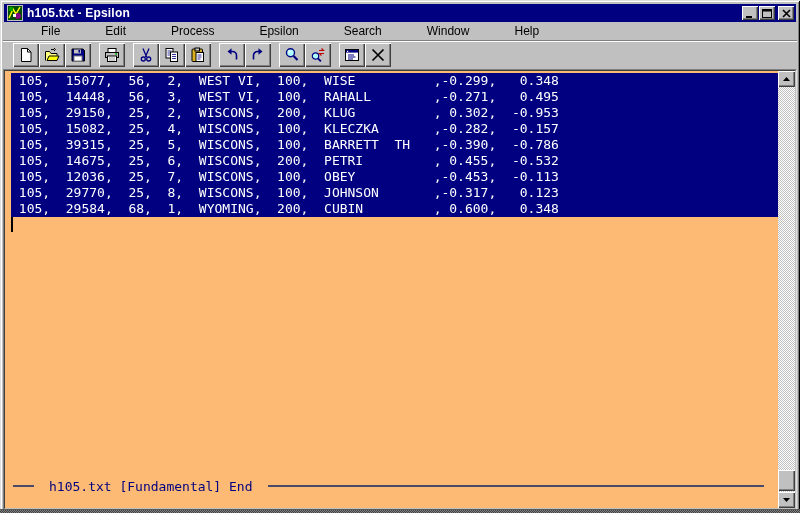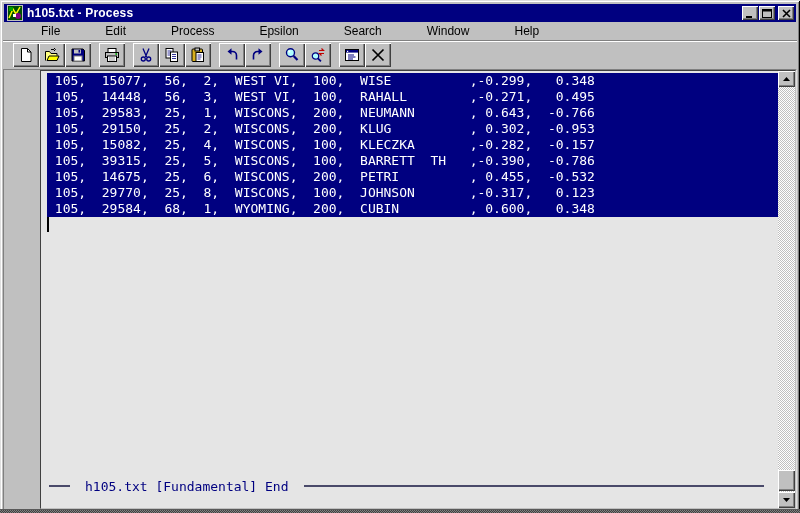--- a/index.html
+++ b/index.html
@@ -71,24 +71,23 @@
   .ed-outer {
     flex: 1 1 auto;
     border: 1px solid;
     border-color: #808080 #dfdfdf #dfdfdf #808080;
     min-height: 0;
   }
   .ed-inner {
     height: 100%;
     border: 1px solid;
     border-color: #404040 #c0c0c0 #c0c0c0 #404040;
-    background: #e5e5e5;
+    background: #fdba74;
     position: relative;
     overflow: hidden;
-    margin-left: 36px;
   }
   .text-pane {
     position: absolute; left: 0; top: 0; right: 17px; bottom: 0;
     font-family: "DejaVu Sans Mono", "Liberation Mono", monospace;
   }
   .hl-block {
     margin: 2px 0 0 6px;
     background: #000080;
   }
   .line {
@@ -157,21 +156,21 @@
 
   <div class="titlebar">
     <svg class="app-icon" viewBox="0 0 16 16">
       <rect width="16" height="16" fill="#c0c0c0"></rect>
       <rect x="1" y="1" width="14" height="14" fill="#005000"></rect>
       <path d="M2 13L6 4l3 5 4-7" stroke="#ffff00" stroke-width="1.5" fill="none"></path>
       <rect x="2" y="2" width="4" height="4" fill="#00a000"></rect>
       <circle cx="11" cy="11" r="3" fill="#800080"></circle>
       <rect x="6" y="9" width="3" height="3" fill="#ffffff"></rect>
     </svg>
-    <span class="title-text">h105.txt - Process</span>
+    <span class="title-text">h105.txt - Epsilon</span>
     <button class="tb-btn">
       <svg width="10" height="9" viewBox="0 0 10 9">
         <rect x="1" y="7" width="6" height="2" fill="#000"></rect>
       </svg>
     </button>
     <button class="tb-btn">
       <svg width="10" height="9" viewBox="0 0 10 9">
         <rect x="0.5" y="0.5" width="9" height="8" fill="none" stroke="#000"></rect>
         <rect x="0.5" y="0.5" width="9" height="2" fill="#000"></rect>
       </svg>
@@ -293,25 +292,25 @@
     </button>
   </div>
 
   <div class="ed-outer">
     <div class="ed-inner">
       <div class="text-pane">
         <div class="hl-block">
 
         <pre class="line"> 105,  15077,  56,  2,  WEST VI,  100,  WISE          ,-0.299,   0.348</pre>
             <pre class="line"> 105,  14448,  56,  3,  WEST VI,  100,  RAHALL        ,-0.271,   0.495</pre>
-            <pre class="line"> 105,  29583,  25,  1,  WISCONS,  200,  NEUMANN       , 0.643,  -0.766</pre>
             <pre class="line"> 105,  29150,  25,  2,  WISCONS,  200,  KLUG          , 0.302,  -0.953</pre>
             <pre class="line"> 105,  15082,  25,  4,  WISCONS,  100,  KLECZKA       ,-0.282,  -0.157</pre>
             <pre class="line"> 105,  39315,  25,  5,  WISCONS,  100,  BARRETT  TH   ,-0.390,  -0.786</pre>
             <pre class="line"> 105,  14675,  25,  6,  WISCONS,  200,  PETRI         , 0.455,  -0.532</pre>
+            <pre class="line"> 105,  12036,  25,  7,  WISCONS,  100,  OBEY          ,-0.453,  -0.113</pre>
             <pre class="line"> 105,  29770,  25,  8,  WISCONS,  100,  JOHNSON       ,-0.317,   0.123</pre>
             <pre class="line"> 105,  29584,  68,  1,  WYOMING,  200,  CUBIN         , 0.600,   0.348</pre>
           </div>
         <div class="caret"></div>
 
         <div class="modeline">
           <span class="ml-dash short"></span>
           <span class="ml-text">h105.txt [Fundamental] End</span>
           <span class="ml-dash long"></span>
         </div>

